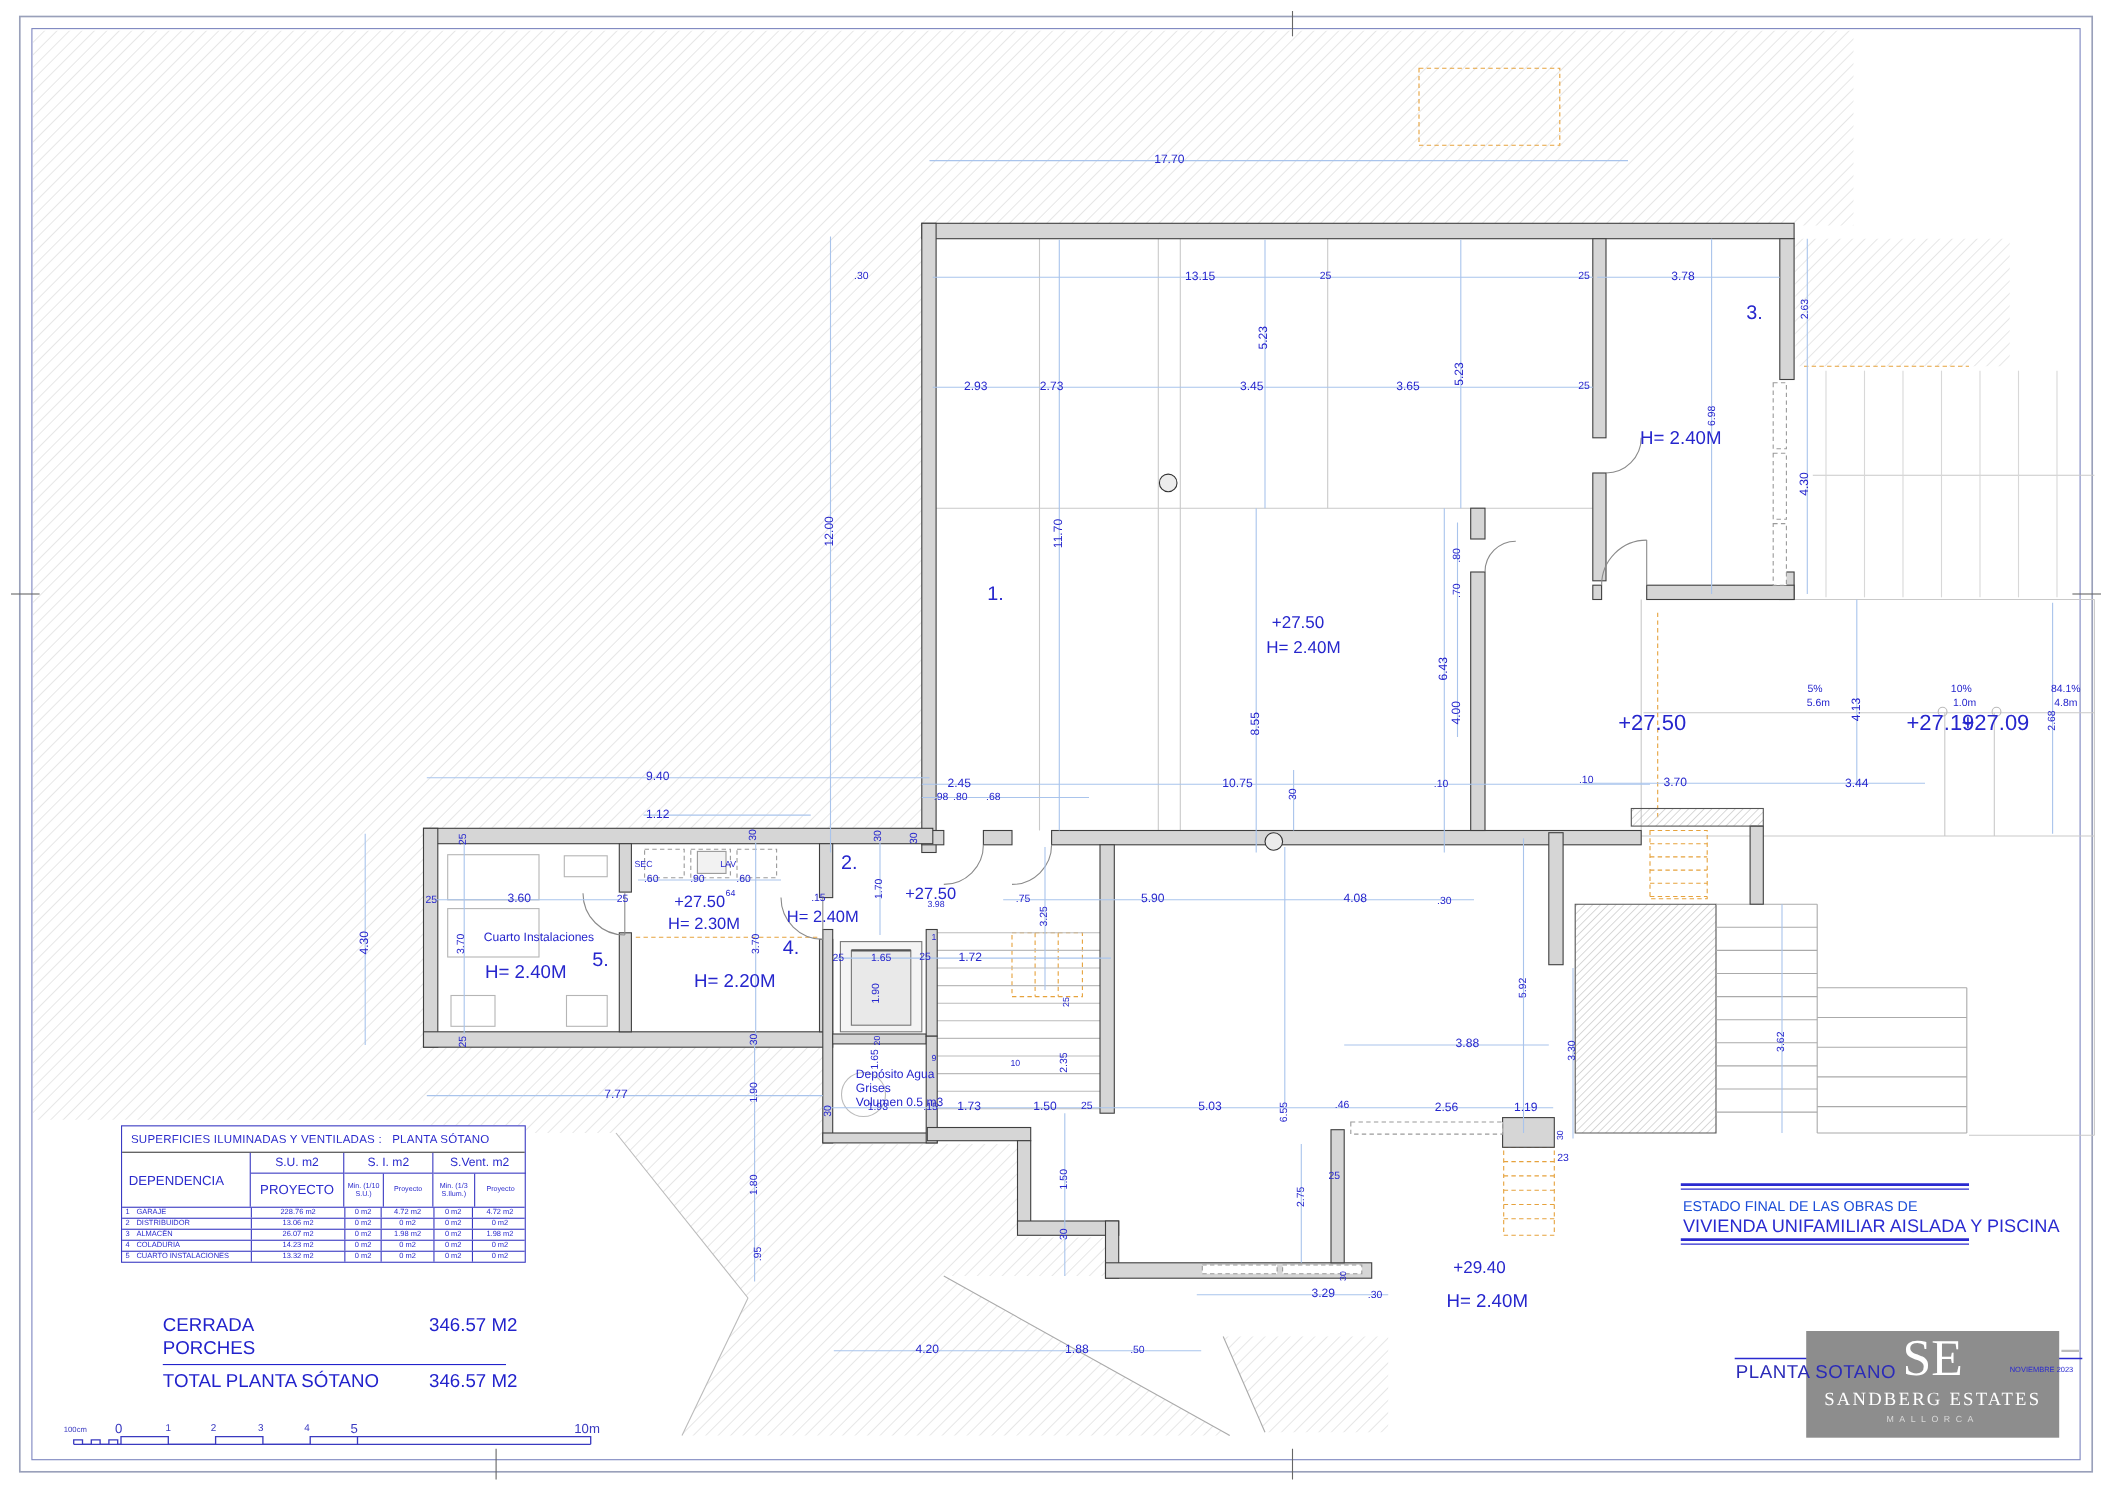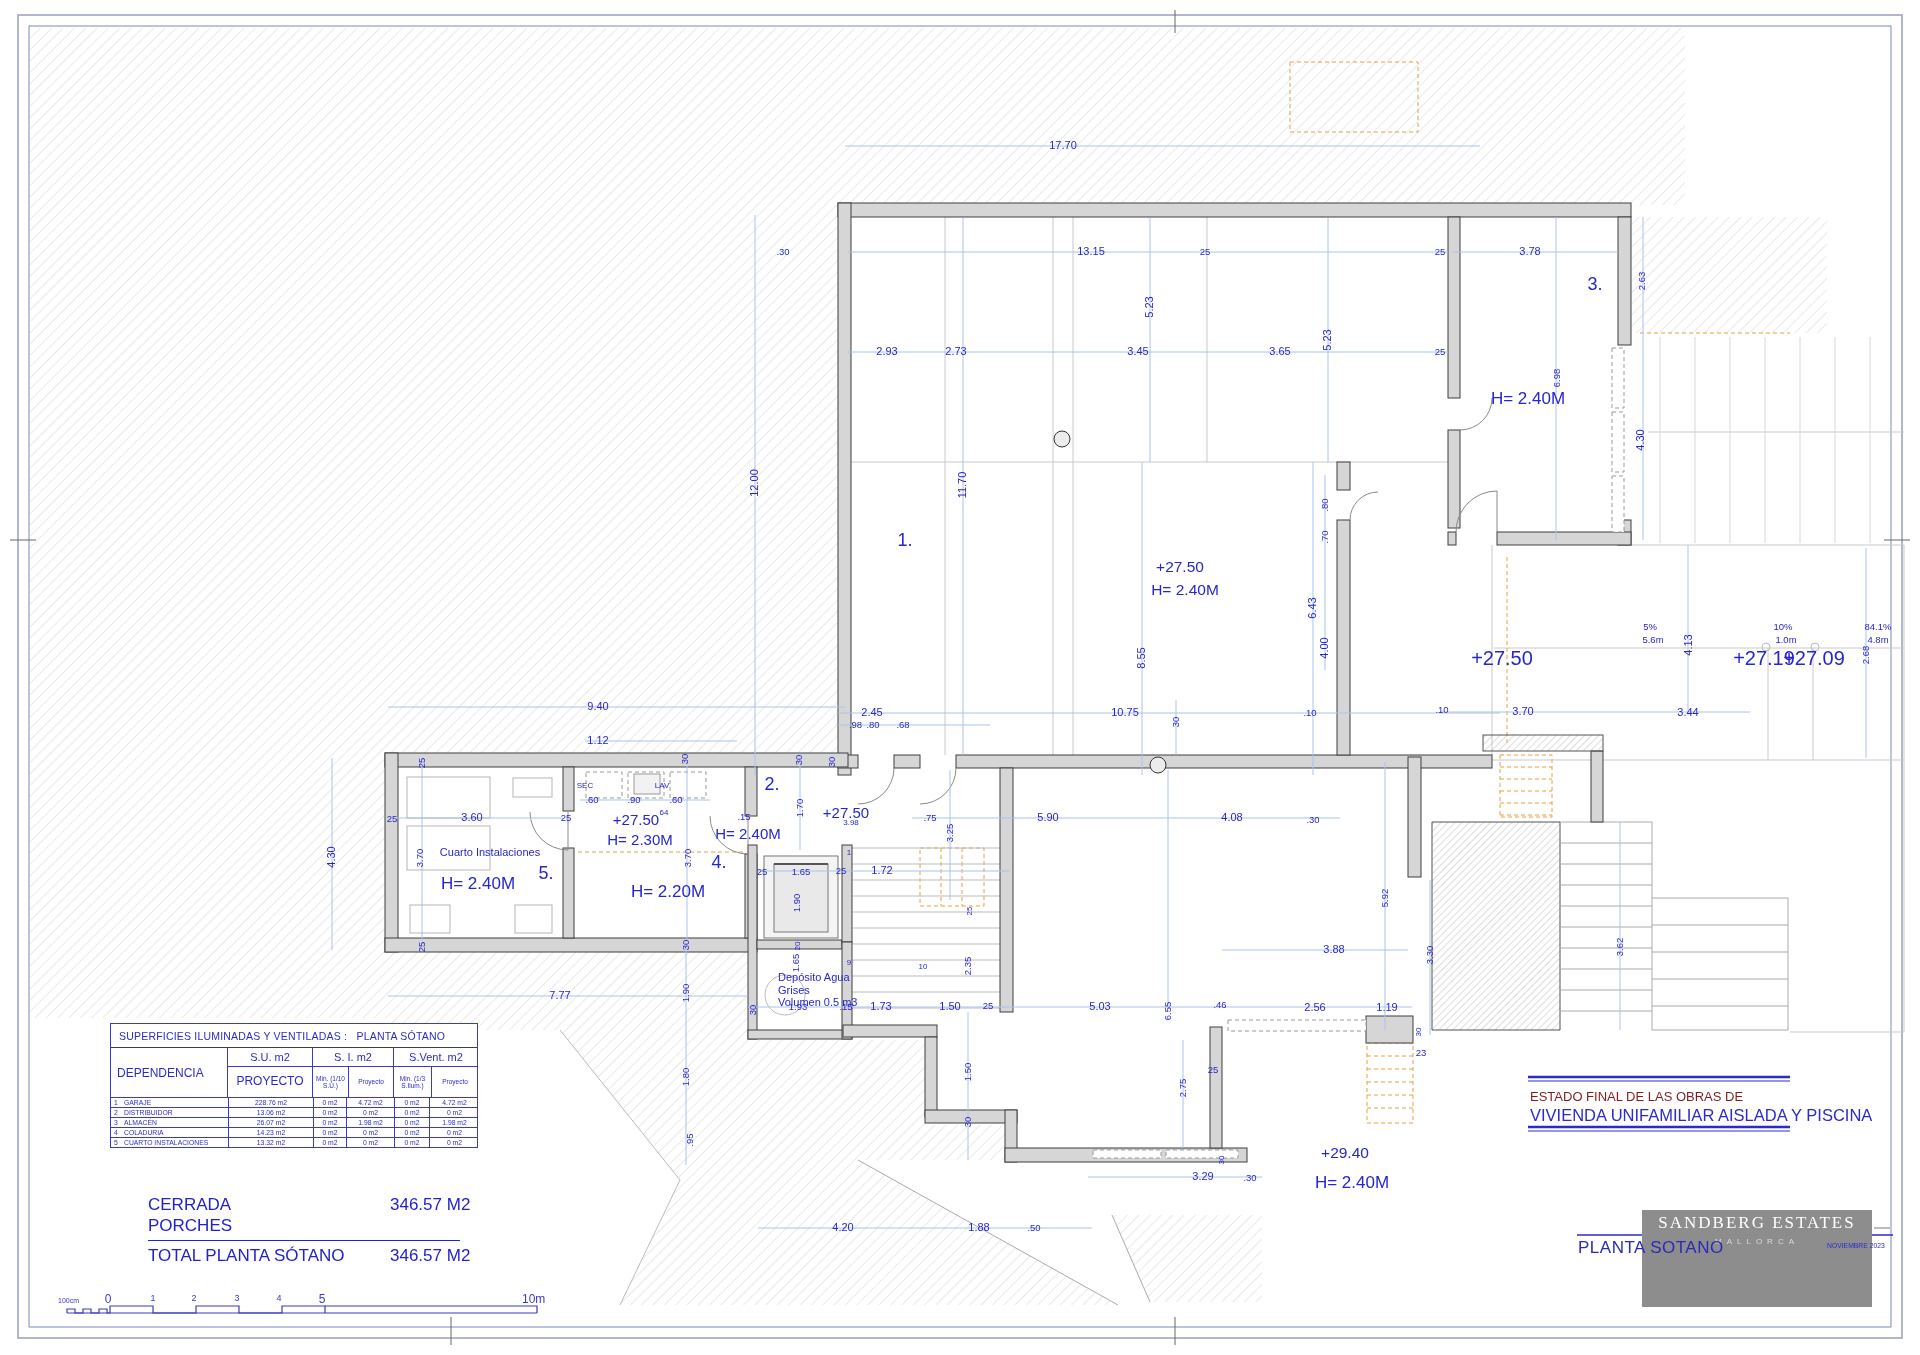--- a/index.html
+++ b/index.html
@@ -31,21 +31,21 @@
   .grp-bot .sub:last-child{border-right:none;}
   .grp-bot .one{font-size:12px;}
   .at-row{display:grid;grid-template-columns:13px 104px 85px 33px 48px 35px 50px;font-size:6.8px;height:9px;line-height:9px;border-top:1px solid #3a3ac2;}
   .atc{overflow:hidden;white-space:nowrap;}
   .atc.c0{padding-left:3px;}
   .atc.c2,.atc.c3,.atc.c4,.atc.c5,.atc.c6{text-align:center;border-left:1px solid #3a3ac2;}
   
   .sum-title{position:absolute;left:117px;top:1163px;font-size:27px;color:#2222cc;letter-spacing:.5px;}
   .sum-row{position:absolute;font-size:17px;color:#2222cc;}
   .sum-line{position:absolute;left:148px;top:1240px;width:312px;border-top:1.2px solid #2222cc;}
-  .tb-t1{position:absolute;left:1530px;top:1089px;font-size:13px;color:#7f1d1d;}
+  .tb-t1{position:absolute;left:1530px;top:1089px;font-size:13px;color:#1d4ed8;}
   .tb-t2{position:absolute;left:1530px;top:1106px;font-size:16.5px;color:#2a2ad0;}
   .tb-plan{position:absolute;left:1578px;top:1238px;font-size:17px;color:#2a2ab8;letter-spacing:.5px;}
   .tb-date{position:absolute;left:1827px;top:1242px;font-size:6.8px;color:#2a2ad0;}
   .logo{position:absolute;left:1642px;top:1210px;width:230px;height:97px;background:#8d8d8d;text-align:center;color:#fff;}
   .logo-se{font-family:"Liberation Serif",serif;font-size:47px;line-height:1;margin-top:2px;}
   .logo-name{font-family:"Liberation Serif",serif;font-size:17px;letter-spacing:2px;margin-top:3px;white-space:nowrap;}
   .logo-sub{font-size:8px;letter-spacing:5px;color:#d9d9d9;margin-top:4px;}
   .sc-lbl{position:absolute;color:#3a3ac0;}
 </style>
 </head>
@@ -555,19 +555,20 @@
       <div class="plbl" style="left: 237px; top: 1299px; color: rgb(58, 58, 192); font-size: 9px;">3</div>
       <div class="plbl" style="left: 279px; top: 1299px; color: rgb(58, 58, 192); font-size: 9px;">4</div>
       <div class="plbl" style="left: 322px; top: 1299px; color: rgb(58, 58, 192); font-size: 12px;">5</div>
     </div>
 <div class="sc-lbl" style="left:58px;top:1297px;font-size:7px;">100cm</div>
 <div class="sc-lbl" style="left:522px;top:1292px;font-size:12px;">10m</div>
 
 <div class="tb-t1">ESTADO FINAL DE LAS OBRAS DE</div>
 <div class="tb-t2">VIVIENDA UNIFAMILIAR AISLADA Y PISCINA</div>
 <div class="logo">
+  <div class="logo-se">SE</div>
   <div class="logo-name">SANDBERG ESTATES</div>
   <div class="logo-sub">MALLORCA</div>
 </div>
 <div class="tb-plan">PLANTA SOTANO</div>
 <div class="tb-date">NOVIEMBRE 2023</div>
 
 </div>
 
 </body></html>

